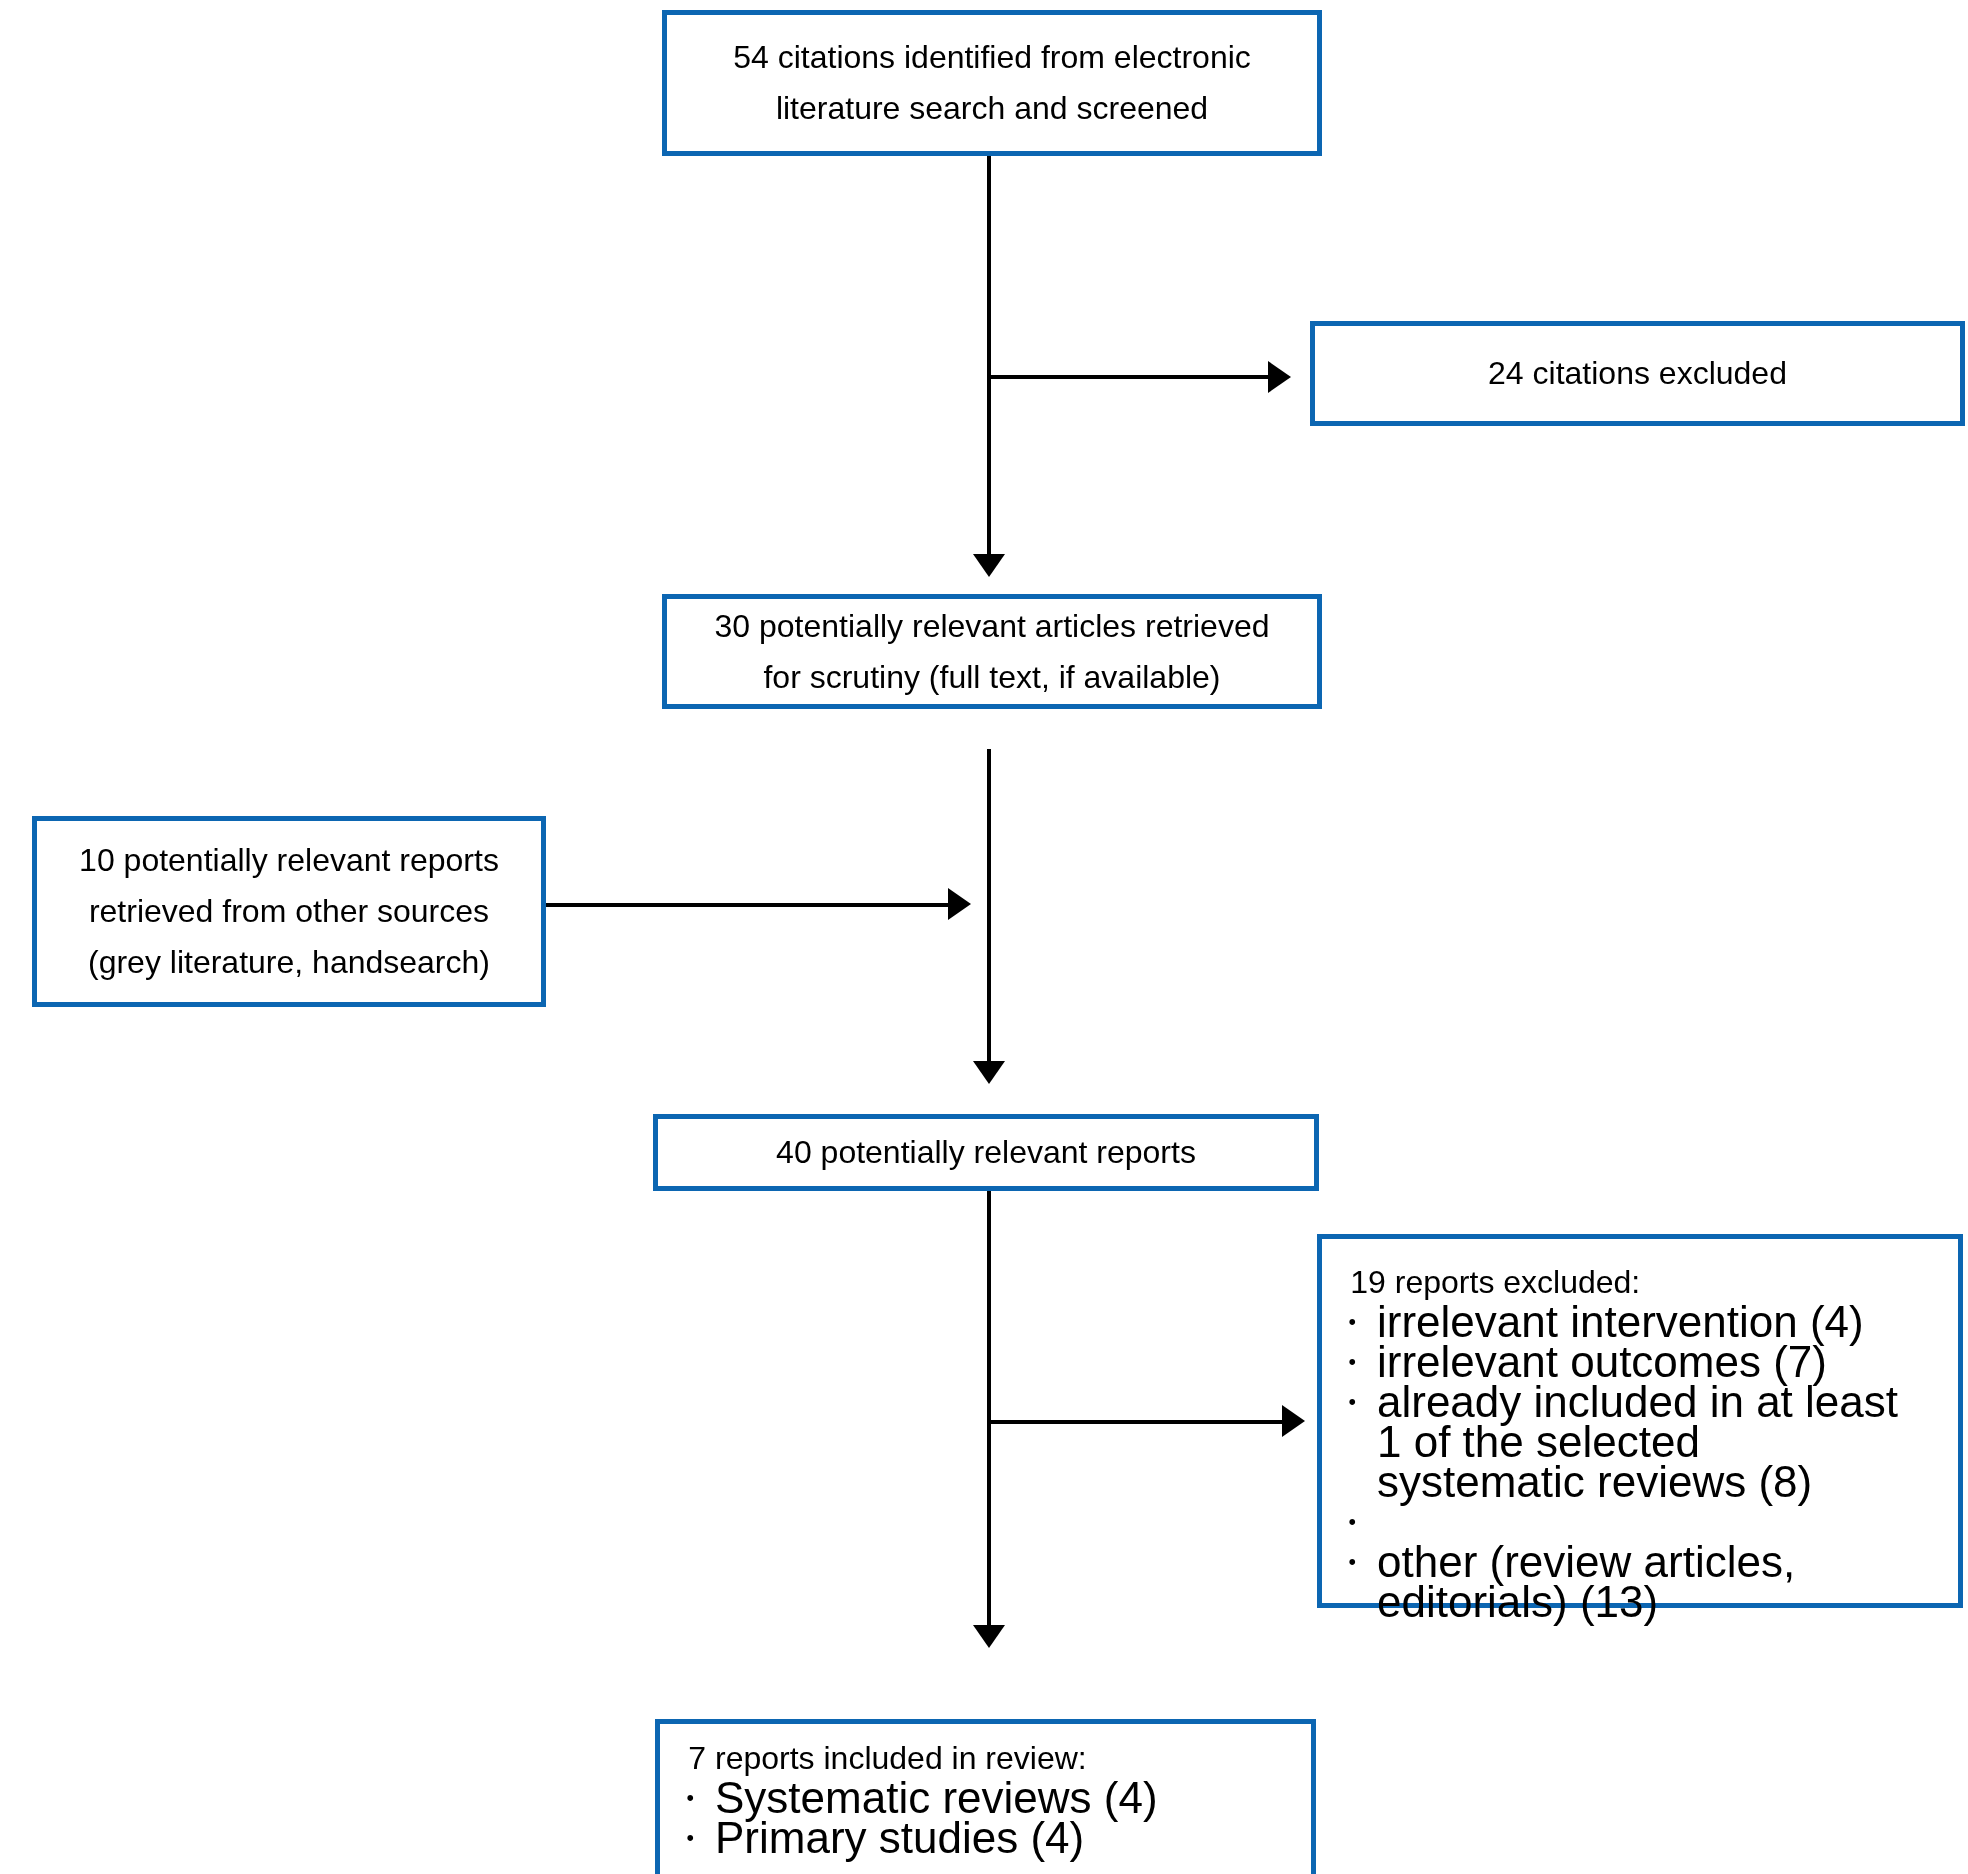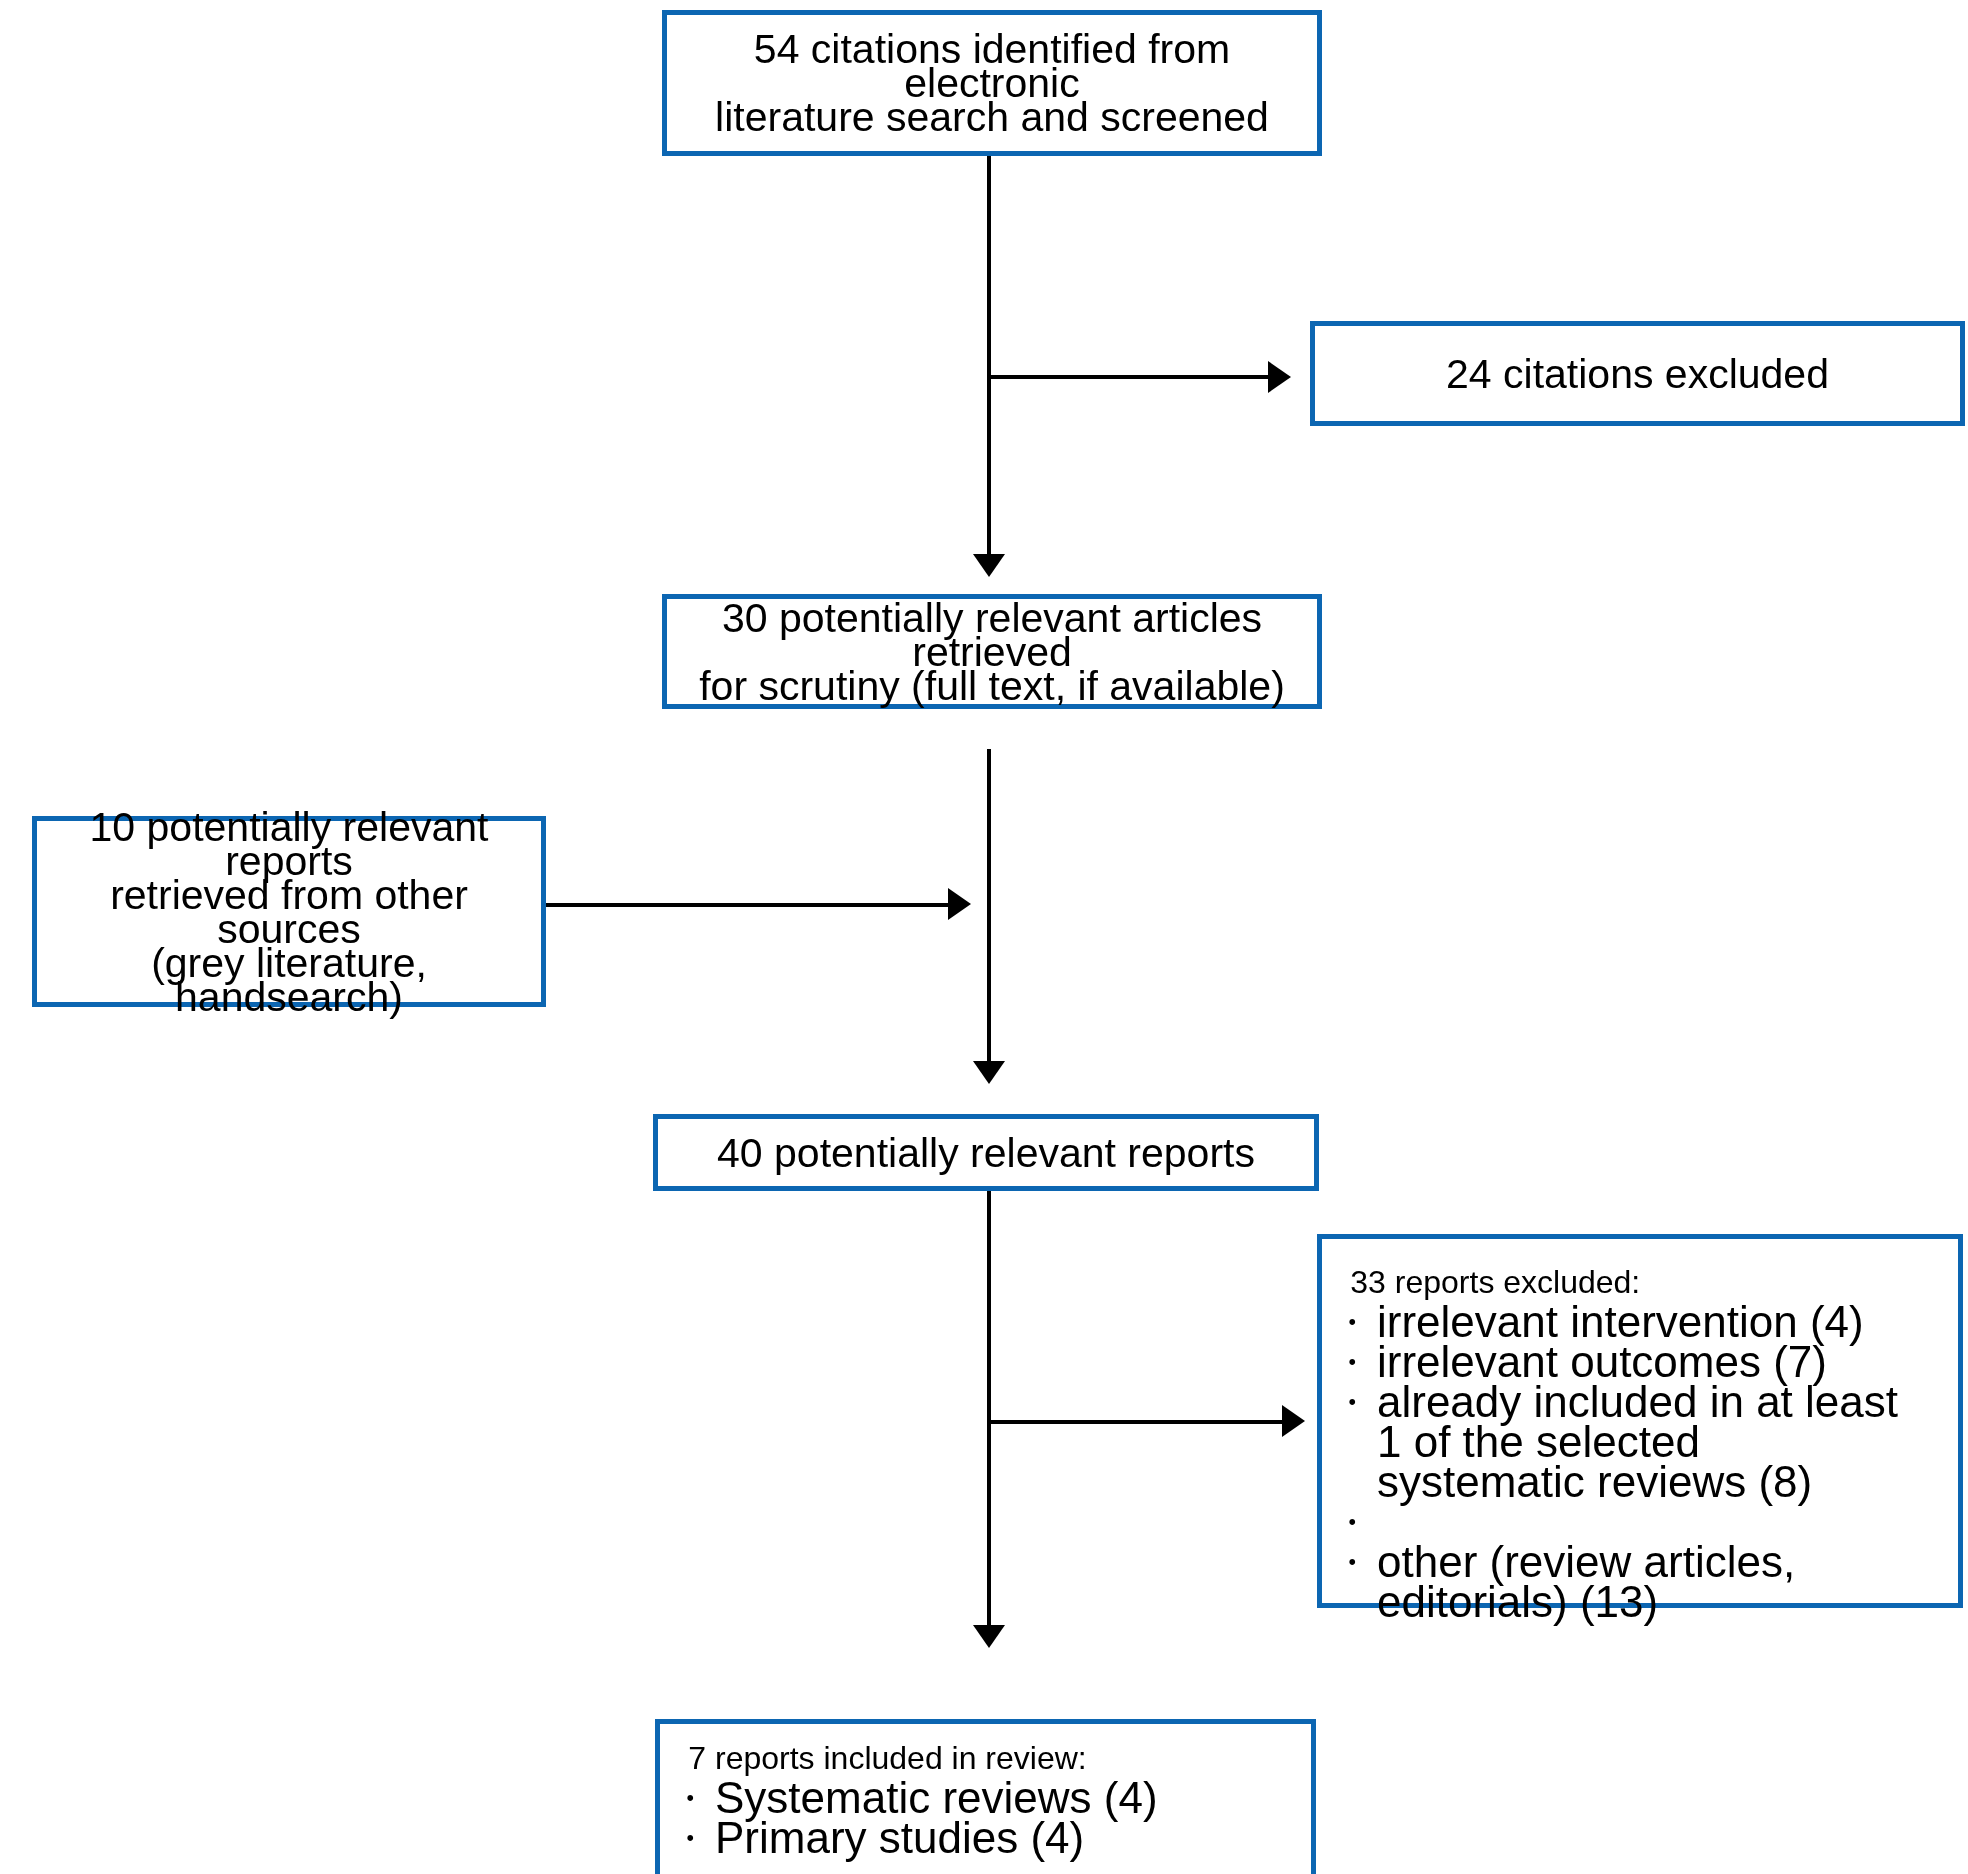--- a/index.html
+++ b/index.html
@@ -27,22 +27,22 @@
     border: 5.3px solid var(--box-border);
     background: var(--background);
   }
   .node.center {
     display: flex;
     align-items: center;
     justify-content: center;
     text-align: center;
   }
   .node-text {
-    font-size: 41px;
-    line-height: 34px;
+    font-size: 32px;
+    line-height: 51px;
     white-space: pre-line;
     padding: 0 5.3px;
   }
   .node.list {
     padding: 23px 16px 0 23px;
   }
   .list-title {
     font-size: 32px;
     line-height: 40px;
     margin-left: 5.3px;
@@ -109,21 +109,21 @@
     <div class="node-text">10 potentially relevant reports
 retrieved from other sources
 (grey literature, handsearch)</div>
   </div>
 
   <div class="node center" style="left:653px; top:1114px; width:666px; height:77px;">
     <div class="node-text">40 potentially relevant reports</div>
   </div>
 
   <div class="node list" style="left:1317px; top:1234px; width:646px; height:374px;">
-    <div class="list-title">33 reports excluded:</div>
+    <div class="list-title">19 reports excluded:</div>
     <div class="bullet-row">
       <span class="bullet">•</span>
       <span class="bullet-text">irrelevant intervention (4)</span>
     </div>
     <div class="bullet-row">
       <span class="bullet">•</span>
       <span class="bullet-text">irrelevant outcomes (7)</span>
     </div>
     <div class="bullet-row">
       <span class="bullet">•</span>

